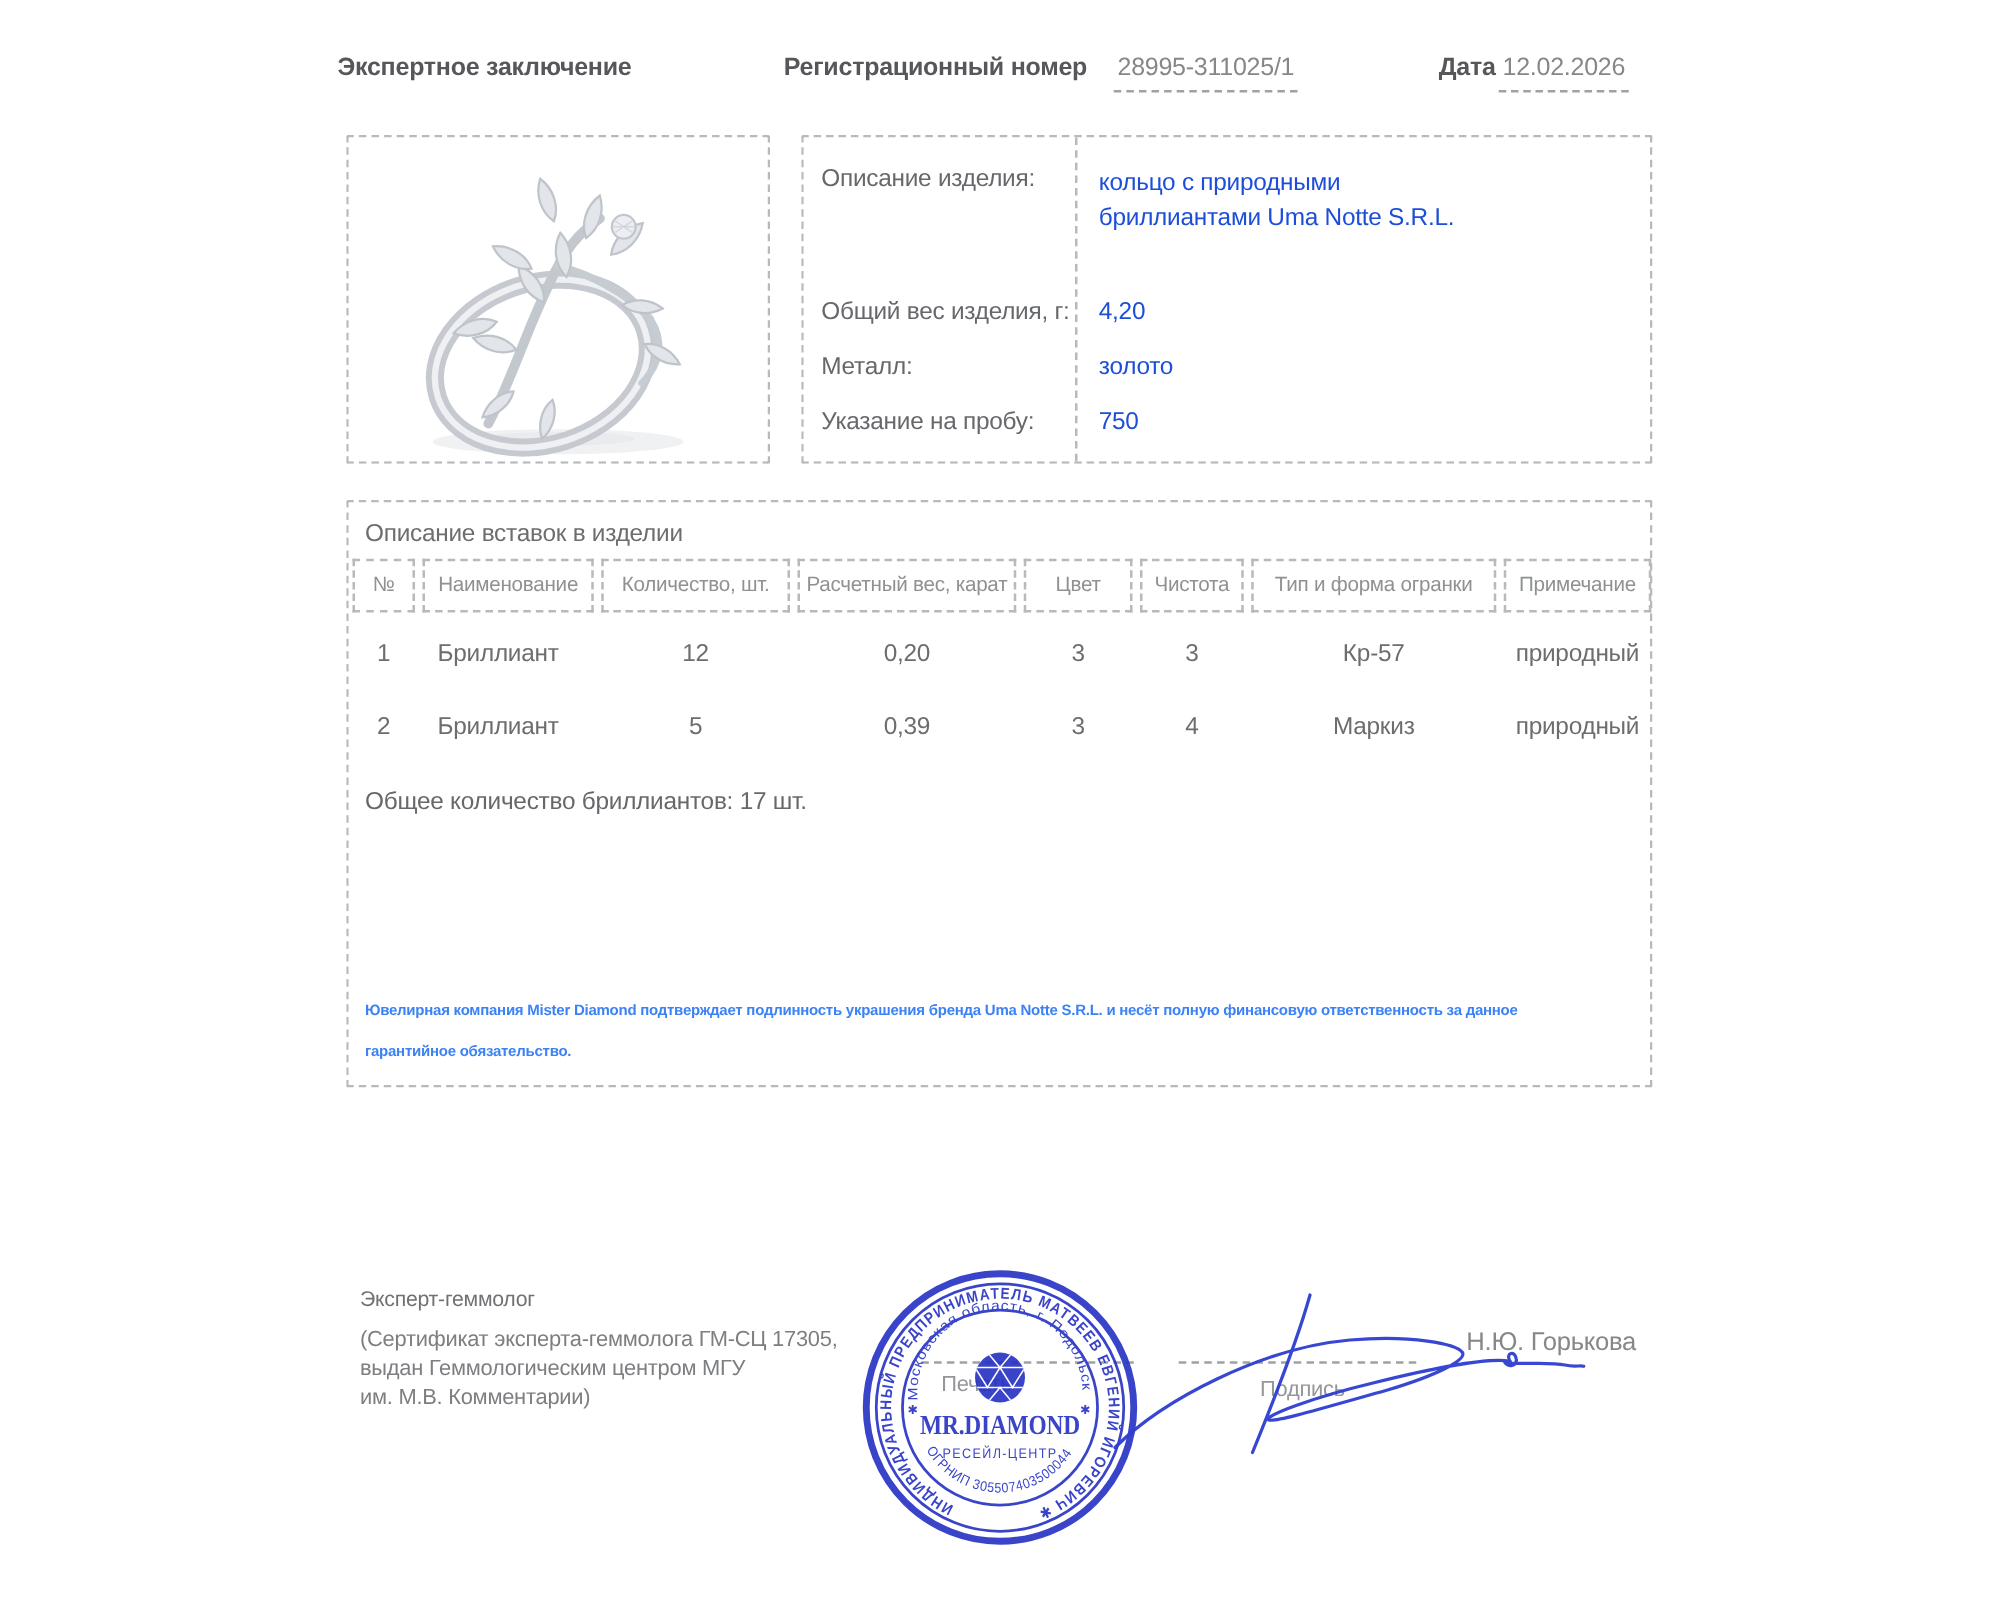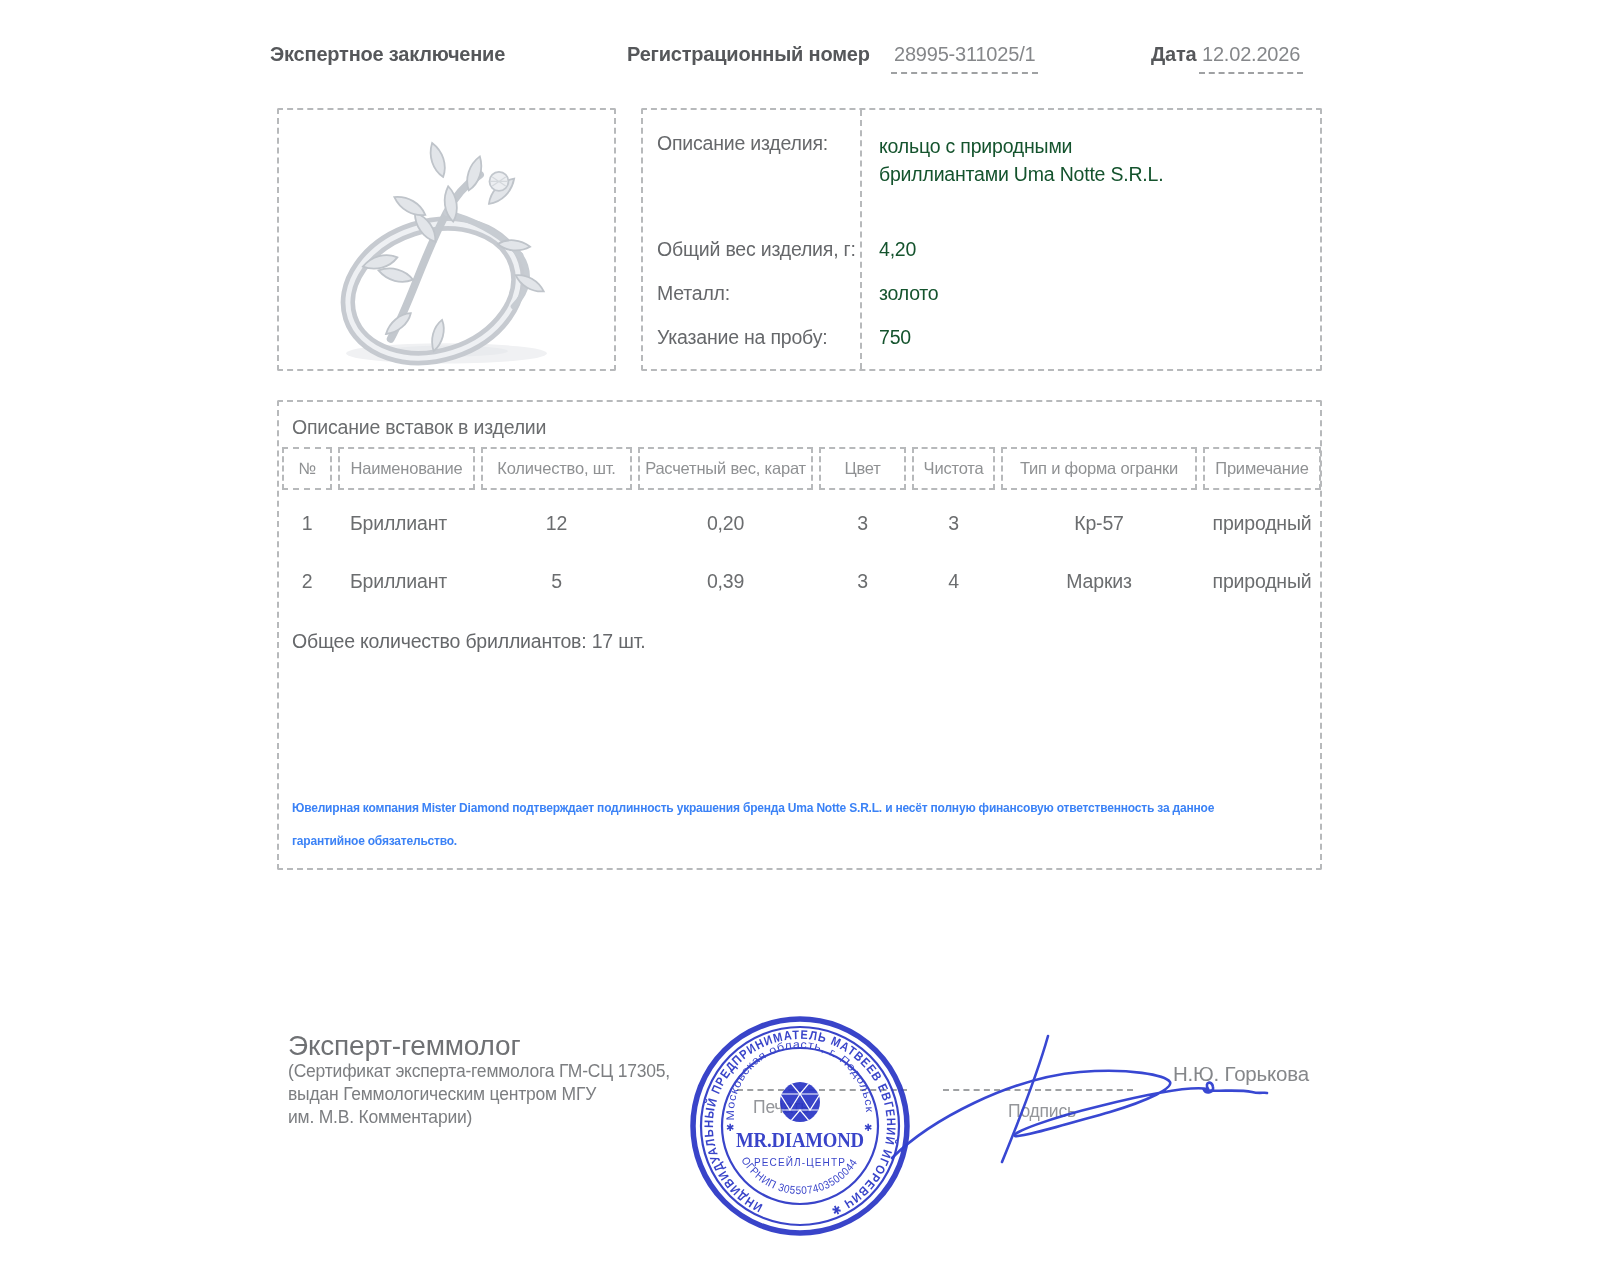--- a/index.html
+++ b/index.html
@@ -4,21 +4,21 @@
 <style>
   html,body{margin:0;padding:0;background:#ffffff;}
   .page{position:relative;width:1528px;height:1280px;background:#ffffff;overflow:hidden;
         font-family:"Liberation Sans","DejaVu Sans",sans-serif;letter-spacing:-0.2px;color:#6b6d6f;border-radius:13px;}
   .abs{position:absolute;}
   .dashed-box{border:2px dashed #b7b9bb;border-radius:2px;}
   .dash-underline{border-bottom:2px dashed #9fa1a3;padding:0 3px 6px 3px;}
   .hdr-label{font-size:20px;font-weight:bold;color:#55575a;}
   .hdr-value{font-size:20px;color:#85878a;}
   .field-label{font-size:19.5px;color:#66686b;}
-  .field-value{font-size:19.5px;color:#14532d;}
+  .field-value{font-size:19.5px;color:#1d4ed8;}
   .box-title{font-size:19.5px;color:#6b6d6f;}
   .vdivider{position:absolute;top:0;bottom:0;border-left:2px dashed #b7b9bb;}
   .thead{position:absolute;left:0;right:0;display:grid;
          grid-template-columns:56px 143px 157px 181px 93px 89px 202px 124px;}
   .hcell{margin:0 3px;border:2px dashed #b7b9bb;display:flex;align-items:center;justify-content:center;
          font-size:16.5px;color:#8f9193;text-align:center;}
   .trow{position:absolute;left:0;right:0;display:grid;
         grid-template-columns:56px 143px 157px 181px 93px 89px 202px 124px;align-items:center;}
   .tcell{font-size:19.5px;color:#6b6d6f;text-align:center;}
   .tcell.name{text-align:left;padding-left:15px;}
@@ -128,21 +128,21 @@
     </div>
 
     <div class="totals" style="left:13px;right:14px;top:228px;">
       <span>Общее количество бриллиантов: 17 шт.</span>
     </div>
 
     <div class="abs statement" style="left:13px;top:390px;width:948px;">Ювелирная компания Mister Diamond подтверждает подлинность украшения бренда Uma Notte S.R.L. и несёт полную финансовую ответственность за данное гарантийное обязательство.</div>
   </div>
 
 
-  <div class="abs" style="left:288px;top:1030px;font-size:28px;color:#6f7174;">Эксперт-геммолог</div>
+  <div class="abs" style="left:288px;top:1030px;font-size:17px;color:#6f7174;">Эксперт-геммолог</div>
   <div class="abs cert-line" style="left:288px;top:1060px;">(Сертификат эксперта-геммолога ГМ-СЦ 17305,</div>
   <div class="abs cert-line" style="left:288px;top:1083px;">выдан Геммологическим центром МГУ</div>
   <div class="abs cert-line" style="left:288px;top:1106px;">им. М.В. Комментарии)</div>
 
   <div class="abs sig-dash" style="left:737px;top:1089px;width:170px;"></div>
   <div class="abs sig-caption" style="left:753px;top:1097px;">Печать</div>
   <div class="abs sig-dash" style="left:943px;top:1089px;width:190px;"></div>
   <div class="abs sig-caption" style="left:1008px;top:1101px;">Подпись</div>
   <div class="abs" style="left:1173px;top:1062px;font-size:20.5px;color:#85878a;">Н.Ю. Горькова</div>
 

